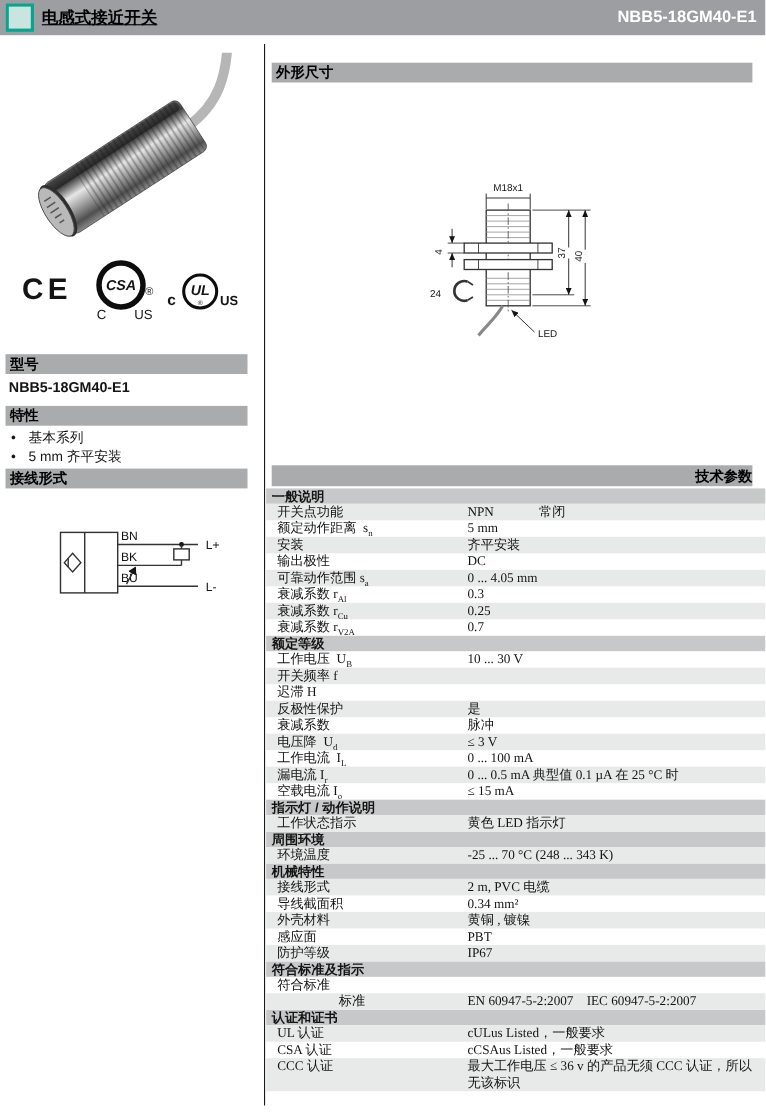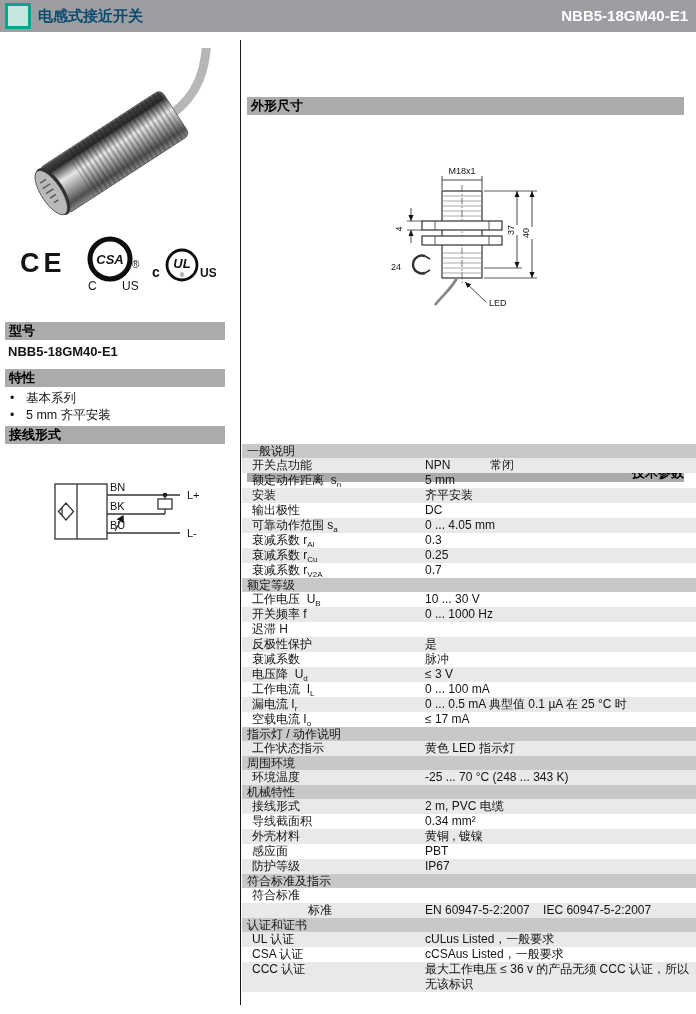--- a/index.html
+++ b/index.html
@@ -3,42 +3,42 @@
 <meta charset="utf-8">
 <style>
   html,body { margin:0; padding:0; background:#fff; }
   .page { position:relative; width:696px; height:1014px; background:#ffffff;
           font-family:"Liberation Sans","DejaVu Sans",sans-serif; color:#141414; overflow:hidden; }
 
   
   .topbar { position:absolute; left:0; top:0; width:696px; height:32px; background:#9c9ea1; }
   .topbar-icon { position:absolute; left:5px; top:3px; width:20px; height:20px;
                  background:#c9e5df; border:3px solid #0ba28e; }
-  .topbar-title { position:absolute; left:38px; top:7px; font-size:15px; font-weight:bold; color:#0c4a6e; }
+  .topbar-title { position:absolute; left:38px; top:7px; font-size:15px; font-weight:bold; color:#000000;text-decoration:underline; }
   .topbar-model { position:absolute; right:8px; top:7px; font-size:15px; font-weight:bold; color:#ffffff; }
 
   .divider { position:absolute; left:240px; top:40px; width:1px; height:965px; background:#1a1a1a; }
 
   
   .secbar { position:absolute; background:#a9abac; font-size:13px; font-weight:bold;
             color:#000; line-height:18px; height:18px; padding-left:4px; box-sizing:border-box; }
   .secbar.left  { left:5px; width:220px; }
-  .secbar.right { left:247px; width:437px;margin-top:40px; }
+  .secbar.right { left:247px; width:437px; }
 
   .model-value { position:absolute; left:8px; top:344px; font-size:13px; font-weight:bold; }
 
   .features { position:absolute; left:8px; top:390px; width:215px; font-size:12.5px; }
   .feature-item { position:relative; padding-left:18px; line-height:17px; }
   .feature-item .dot { position:absolute; left:2px; top:0; }
 
   
   .param-table { position:absolute; left:242px; top:444px; width:454px; font-size:12px; }
-  .group-header { height:14px; line-height:14px; background:#c7c8c9; font-weight:normal;
+  .group-header { height:14px; line-height:14px; background:#c7c8c9; font-weight:bold;
                   padding-left:5px; font-size:12px; }
-  .param-row { position:relative; height:15px; line-height:15px; }
+  .param-row { position:relative; height:15px; line-height:15px;font-family:Liberation Serif, serif; }
   .param-row.shaded { background:#e8e9e9; }
   .param-row.tall { height:30px;padding-left:24px; }
   .param-label { position:absolute; left:10px; top:0; white-space:pre; }
   .param-label.indent { left:22px;margin-left:44px; }
   .param-label sub, .param-value sub { font-size:8px; }
   .param-value { position:absolute; left:183px; top:0; width:266px; white-space:pre-wrap; }
   .param-value2 { position:absolute; left:248px; top:0; }
 
   .abs { position:absolute; }
   svg text { font-family:"Liberation Sans","DejaVu Sans",sans-serif; fill:#141414; }
@@ -242,21 +242,20 @@
         <span class="param-label">衰减系数 r<sub>V2A</sub></span>
         <span class="param-value">0.7</span>
       </div>
       <div class="group-header">额定等级</div>
       <div class="param-row">
         <span class="param-label">工作电压  U<sub>B</sub></span>
         <span class="param-value">10 ... 30 V</span>
       </div>
       <div class="param-row shaded">
         <span class="param-label">开关频率 f</span>
-        <span class="param-value">0 ... 1000 Hz</span>
       </div>
       <div class="param-row">
         <span class="param-label">迟滞 H</span>
       </div>
       <div class="param-row shaded">
         <span class="param-label">反极性保护</span>
         <span class="param-value">是</span>
       </div>
       <div class="param-row">
         <span class="param-label">衰减系数</span>
@@ -269,21 +268,21 @@
       <div class="param-row">
         <span class="param-label">工作电流  I<sub>L</sub></span>
         <span class="param-value">0 ... 100 mA</span>
       </div>
       <div class="param-row shaded">
         <span class="param-label">漏电流 I<sub>r</sub></span>
         <span class="param-value">0 ... 0.5 mA 典型值 0.1 µA 在 25 °C 时</span>
       </div>
       <div class="param-row">
         <span class="param-label">空载电流 I<sub>o</sub></span>
-        <span class="param-value">≤ 17 mA</span>
+        <span class="param-value">≤ 15 mA</span>
       </div>
       <div class="group-header">指示灯 / 动作说明</div>
       <div class="param-row shaded">
         <span class="param-label">工作状态指示</span>
         <span class="param-value">黄色 LED 指示灯</span>
       </div>
       <div class="group-header">周围环境</div>
       <div class="param-row shaded">
         <span class="param-label">环境温度</span>
         <span class="param-value">-25 ... 70 °C (248 ... 343 K)</span>

